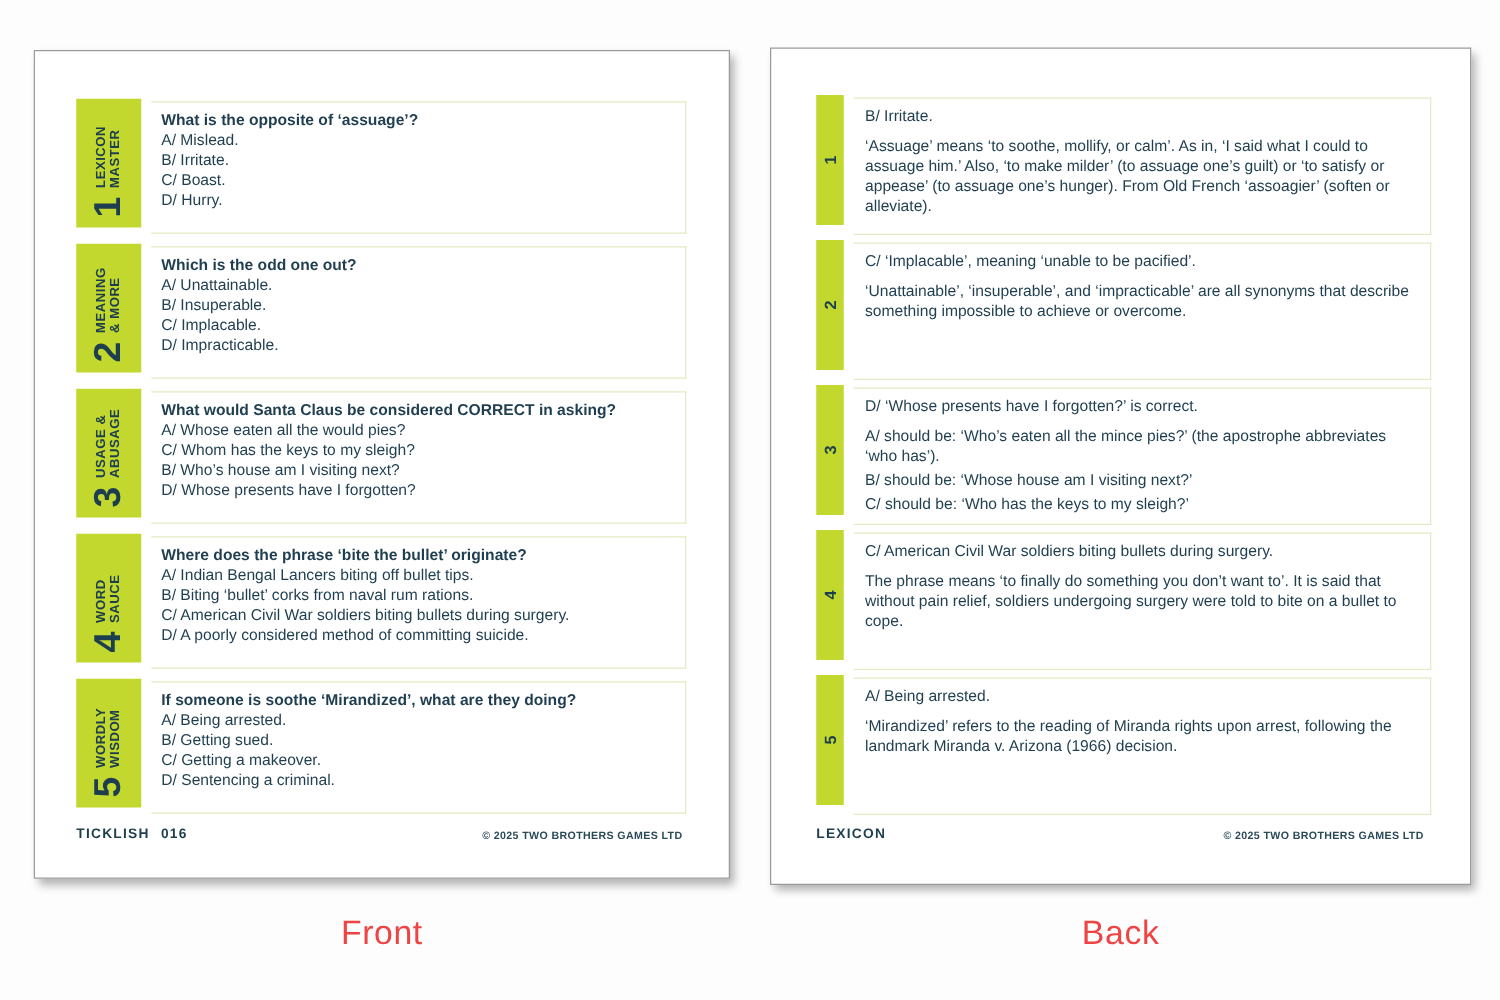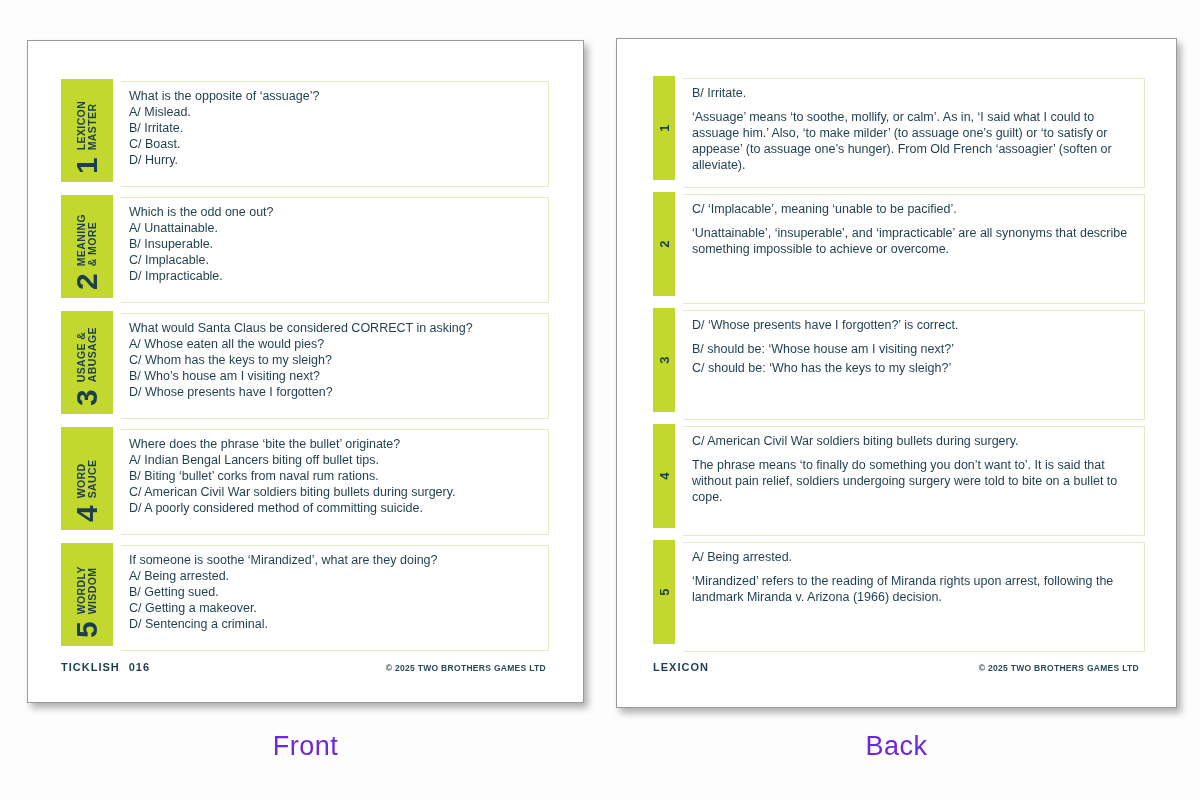--- a/index.html
+++ b/index.html
@@ -20,21 +20,21 @@
   .cat-tab-inner { position:absolute; left:0; top:0; width:103px; height:52px;
              transform:rotate(-90deg) translateX(-103px); transform-origin:0 0;
              display:flex; align-items:center; padding-left:8px; }
   .cat-num { font-size:30px; font-weight:bold; color:#1c3e4e; line-height:30px; }
   .cat-name { margin-left:7px; font-size:10.5px; font-weight:bold; color:#1c3e4e;
               line-height:11.5px; letter-spacing:0.4px; white-space:nowrap; }
 
   
   .qbox { position:absolute; left:93px; top:2px; width:428px; height:106px;
           border:1px solid #e6e9c3; border-left:none; padding:6px 8px 0 8px; }
-  .q-title { font-size:12.5px; font-weight:normal; color:#1f3e4f; line-height:16px; }
+  .q-title { font-size:12.5px; font-weight:bold; color:#1f3e4f; line-height:16px; }
   .q-options div { font-size:12.5px; color:#1f3e4f; line-height:16px; }
 
   
   .ans-bar { position:absolute; left:36px; top:0; width:22px; height:104px;
              background:#c3d82f; }
   .ans-bar-inner { position:absolute; left:0; top:0; width:104px; height:22px;
              transform:rotate(-90deg) translateX(-104px); transform-origin:0 0;
              display:flex; align-items:center; justify-content:center;
              font-size:13px; font-weight:bold; color:#1c3e4e; }
   .abox { position:absolute; left:66px; top:2px; width:462px; height:110px;
@@ -49,21 +49,21 @@
   .back-card  .card-footer { top:622px; }
   .footer-left  { position:absolute; left:33px; font-size:11px; font-weight:bold;
                   color:#1c3e4e; letter-spacing:1px; }
   .back-card .footer-left { left:36px; }
   .footer-num { margin-left:9px; }
   .footer-right { position:absolute; right:37px; font-size:8.5px; font-weight:bold;
                   color:#2b4a58; letter-spacing:0.3px; top:2px; }
 
   
   .caption { position:absolute; top:731px; text-align:center; font-size:27px;
-             font-weight:300; color:#6d28d9; letter-spacing:0.5px; }
+             font-weight:300; color:#ef4444; letter-spacing:0.5px; }
   .caption-front { left:27px;  width:557px; }
   .caption-back  { left:616px; width:561px; }
 </style>
 </head>
 <body>
 
 <div class="stage">
 
   <div class="card front-card">
 
@@ -206,20 +206,21 @@
       </div>
     </div>
 
     <div class="row" style="top:269px">
       <div class="ans-bar">
         <div class="ans-bar-inner">3</div>
       </div>
       <div class="abox">
         <div class="a-line">D/ ‘Whose presents have I forgotten?’ is correct.</div>
         <div class="a-expl">
+            <div>A/ should be: ‘Who’s eaten all the mince pies?’ (the apostrophe abbreviates ‘who has’).</div>
             <div>B/ should be: ‘Whose house am I visiting next?’</div>
             <div>C/ should be: ‘Who has the keys to my sleigh?’</div>
           </div>
       </div>
     </div>
 
     <div class="row" style="top:385px">
       <div class="ans-bar">
         <div class="ans-bar-inner">4</div>
       </div>

